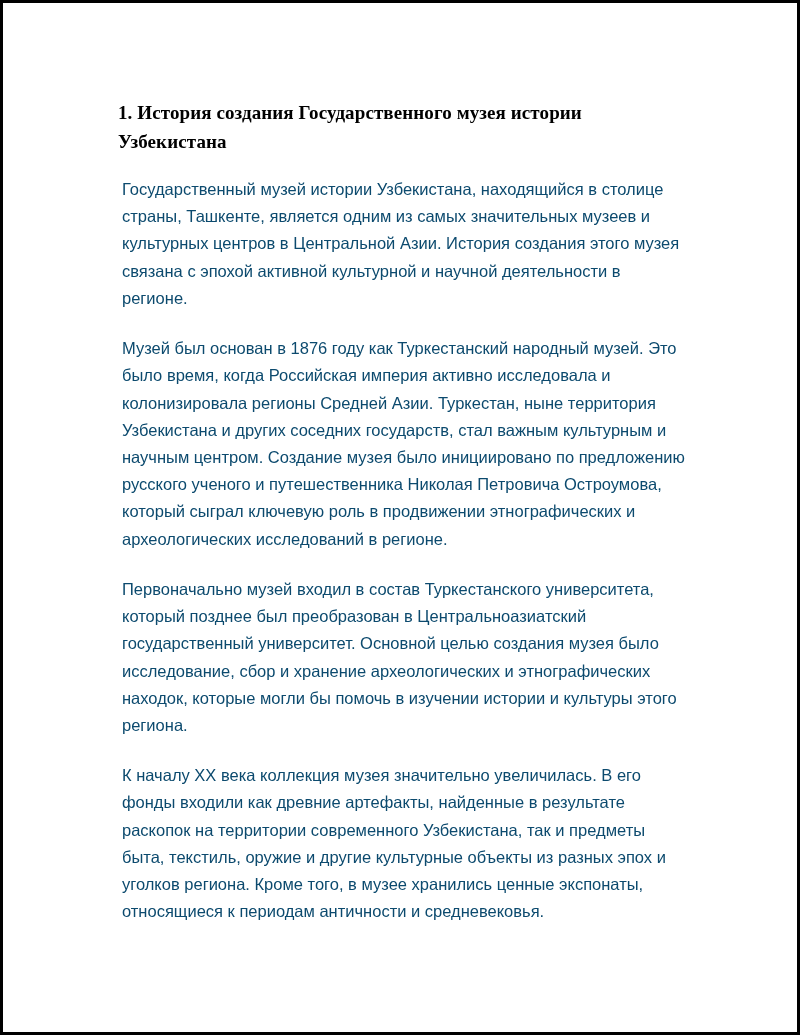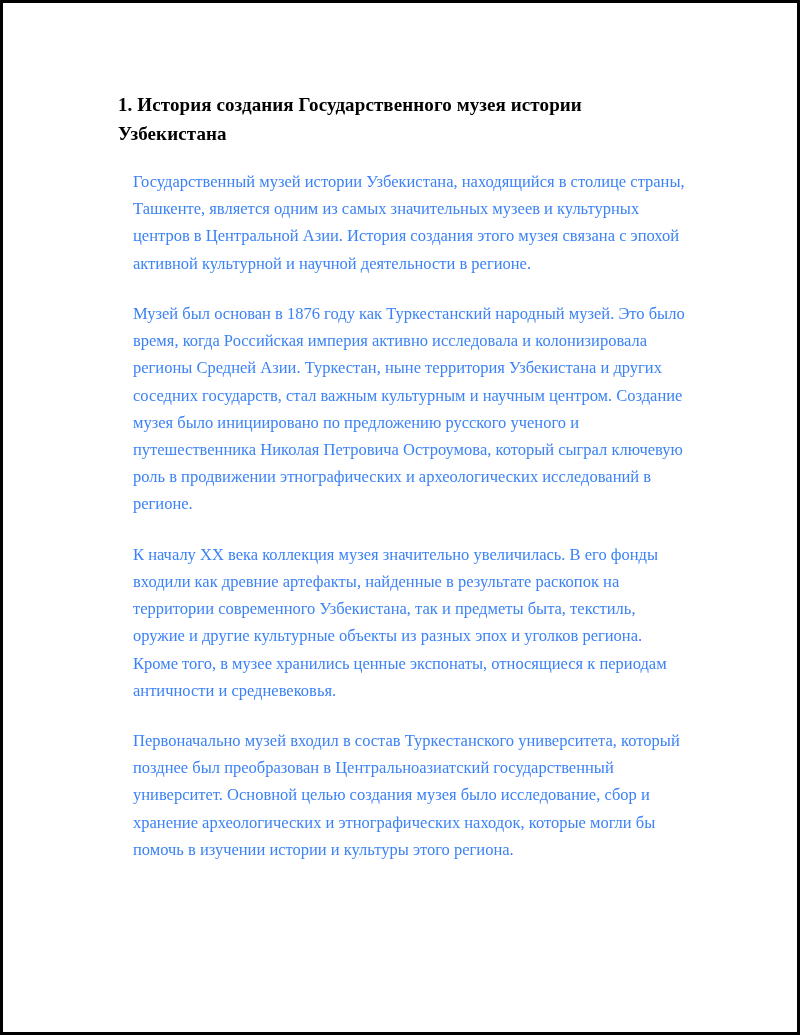--- a/index.html
+++ b/index.html
@@ -21,39 +21,39 @@
     left: 115px;
     top: 80px;
     width: 570px;
   }
   .doc-title {
     font-family: "Liberation Serif", serif;
     font-size: 19px;
     font-weight: bold;
     color: #000000;
     line-height: 1.5;
-    margin: 8px 0 20px 0;
+    margin: 16px 0 20px 0;
     letter-spacing: 0.1px;
   }
   .para {
-    font-family: Liberation Serif, serif;
+    font-family: Liberation Sans, sans-serif;
     font-size: 16.5px;
-    color: #3b82f6;
+    color: #0c4a6e;
     line-height: 1.65;
-    margin: 0 0 23px 15px;
+    margin: 0 0 23px 4px;
     text-align: left;
   }
   .para:last-child {
     margin-bottom: 0;
   }
 </style>
 </head>
 <body>
 
 <div class="page">
   <div class="content">
     <h1 class="doc-title">1. История создания Государственного музея истории Узбекистана</h1>
     <p class="para">Государственный музей истории Узбекистана, находящийся в столице страны, Ташкенте, является одним из самых значительных музеев и культурных центров в Центральной Азии. История создания этого музея связана с эпохой активной культурной и научной деятельности в регионе.</p>
     <p class="para">Музей был основан в 1876 году как Туркестанский народный музей. Это было время, когда Российская империя активно исследовала и колонизировала регионы Средней Азии. Туркестан, ныне территория Узбекистана и других соседних государств, стал важным культурным и научным центром. Создание музея было инициировано по предложению русского ученого и путешественника Николая Петровича Остроумова, который сыграл ключевую роль в продвижении этнографических и археологических исследований в регионе.</p>
+    <p class="para">Первоначально музей входил в состав Туркестанского университета, который позднее был преобразован в Центральноазиатский государственный университет. Основной целью создания музея было исследование, сбор и хранение археологических и этнографических находок, которые могли бы помочь в изучении истории и культуры этого региона.</p>
     <p class="para">К началу XX века коллекция музея значительно увеличилась. В его фонды входили как древние артефакты, найденные в результате раскопок на территории современного Узбекистана, так и предметы быта, текстиль, оружие и другие культурные объекты из разных эпох и уголков региона. Кроме того, в музее хранились ценные экспонаты, относящиеся к периодам античности и средневековья.</p>
-    <p class="para">Первоначально музей входил в состав Туркестанского университета, который позднее был преобразован в Центральноазиатский государственный университет. Основной целью создания музея было исследование, сбор и хранение археологических и этнографических находок, которые могли бы помочь в изучении истории и культуры этого региона.</p>
   </div>
 </div>
 
 </body></html>

